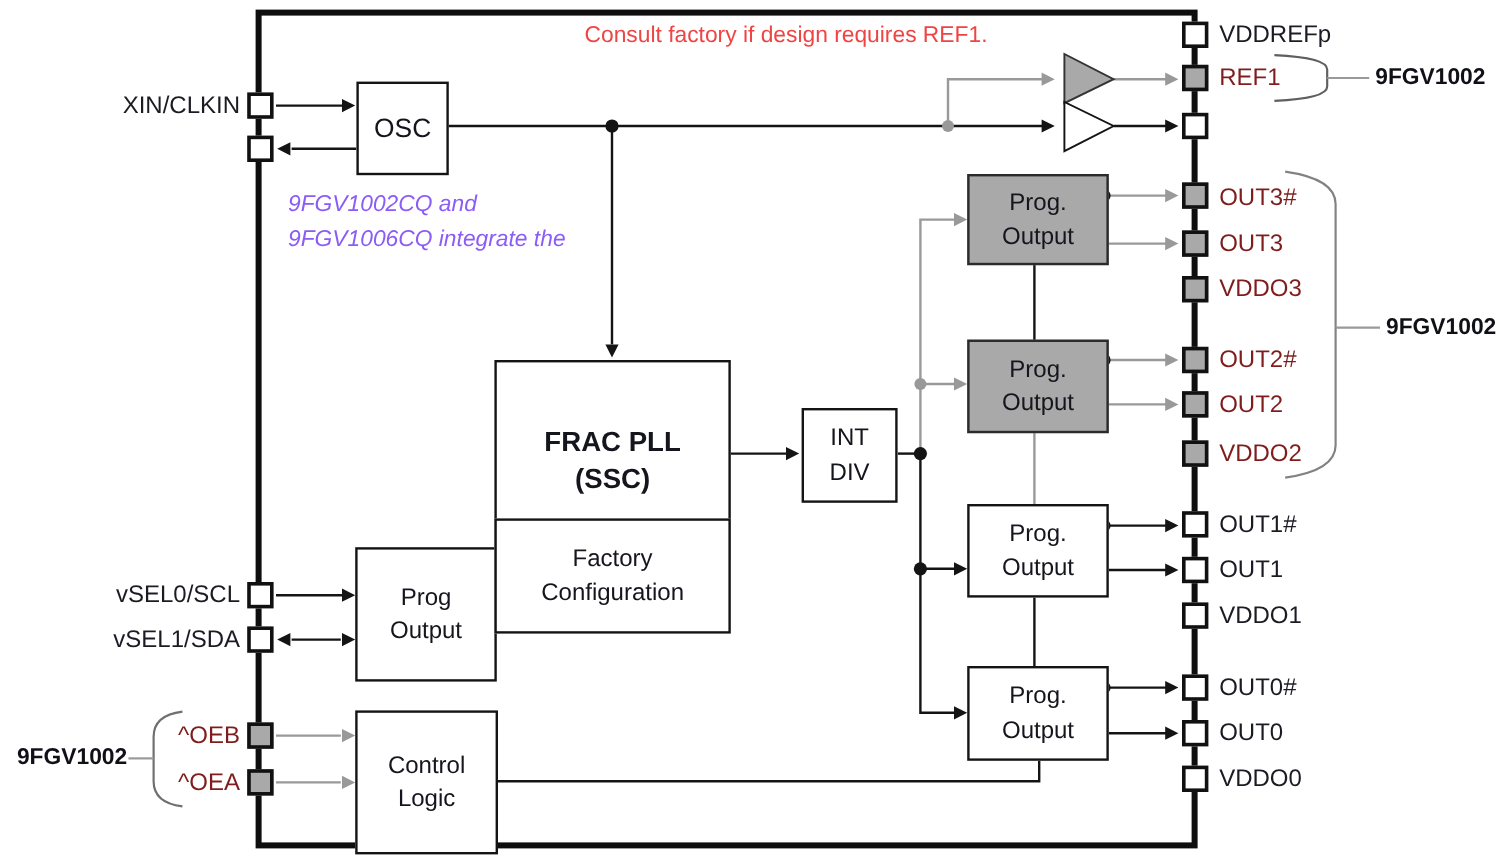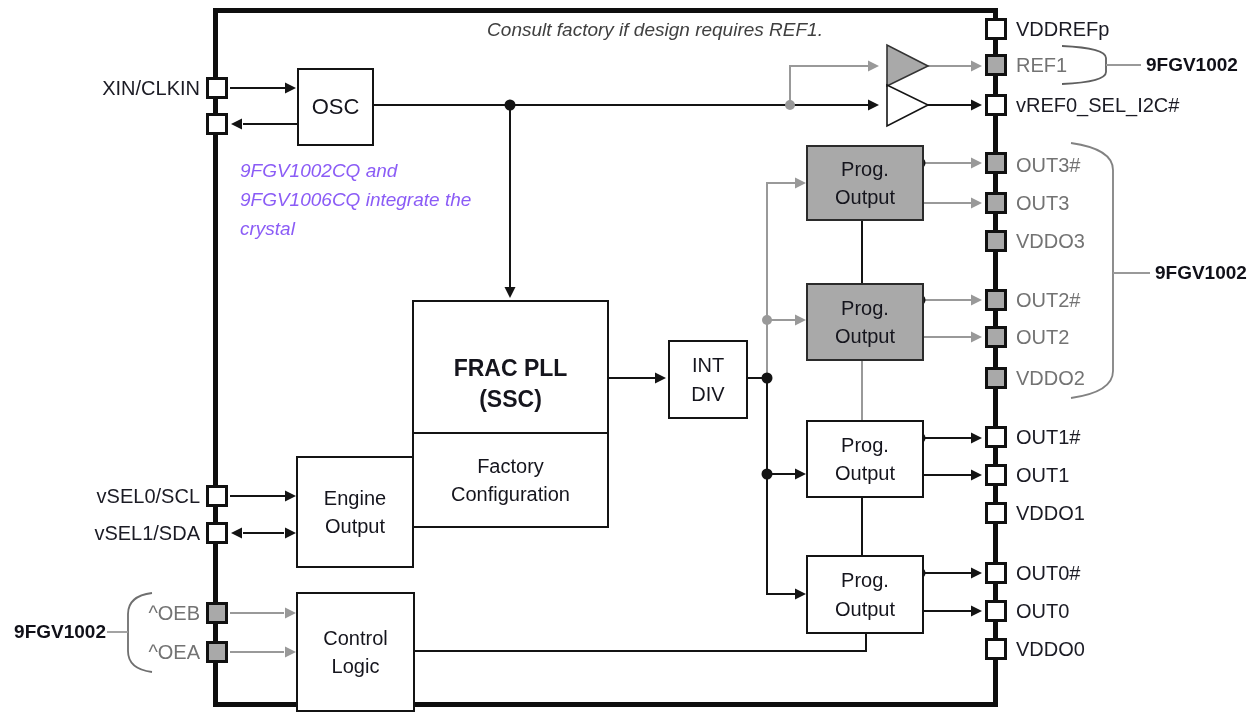--- a/index.html
+++ b/index.html
@@ -21,30 +21,30 @@
   .block.bold{font-weight:bold;font-size:23px;line-height:1.35;}
   .pin{
     position:absolute;width:22px;height:22px;background:#fff;border:3px solid #111;
     box-sizing:border-box;z-index:5;
   }
   .pin.gray{background:#a9a9a9;}
   .plabel{
     position:absolute;font-size:20px;line-height:26px;height:26px;white-space:nowrap;
     z-index:6;color:#1b1b24;
   }
-  .plabel.gray{color:#737373;}
+  .plabel.gray{color:#7f1d1d;}
   .leftlabel{left:20px;width:180px;text-align:right;}
   .rightlabel{left:1016px;}
   .variant{
     position:absolute;font-size:19px;font-weight:bold;color:#101018;
     white-space:nowrap;z-index:6;line-height:24px;
   }
   #top-note{
     position:absolute;left:430px;top:19px;width:450px;text-align:center;
-    font-size:19px;color:#404040;z-index:6;font-style:italic;
+    font-size:19px;color:#ef4444;z-index:6;
   }
   #crystal-note{
     position:absolute;left:240px;top:156px;font-style:italic;font-size:19px;
     line-height:29px;color:#8b5cf6;z-index:6;
   }
 </style>
 </head>
 <body>
 
 <div id="stage">
@@ -141,34 +141,33 @@
       <path d="M1106 65 H1141" stroke="#999999" stroke-width="1.8"></path>
       <path d="M1071 143 Q1113 149 1113 170 L1113 371 Q1113 392 1071 398" stroke="#828282" stroke-width="1.8"></path>
       <path d="M1113 273 H1150" stroke="#999999" stroke-width="1.8"></path>
     </g>
   </svg>
 
   <div id="top-note">Consult factory if design requires REF1.</div>
   <div id="crystal-note">
     <div>9FGV1002CQ and</div>
     <div>9FGV1006CQ integrate the</div>
-    <div>crystal</div>
   </div>
 
   <div class="block" style="left:297px;top:68px;width:77px;height:78px;font-size:22px">
     <span>OSC</span>
   </div>
 
   <div class="block bold" style="left:412px;top:300px;width:197px;height:168px">
     <span>FRAC PLL</span>
     <span>(SSC)</span>
   </div>
 
   <div class="block" style="left:296px;top:456px;width:118px;height:112px">
-    <span>Engine</span>
+    <span>Prog</span>
     <span>Output</span>
   </div>
 
   <div class="block" style="left:412px;top:432px;width:197px;height:96px">
     <span>Factory</span>
     <span>Configuration</span>
   </div>
 
   <div class="block" style="left:296px;top:592px;width:119px;height:120px">
     <span>Control</span>
@@ -221,21 +220,20 @@
   <div class="pin gray" style="left:985px;top:367px"></div>
   <div class="pin" style="left:985px;top:426px"></div>
   <div class="pin" style="left:985px;top:464px"></div>
   <div class="pin" style="left:985px;top:502px"></div>
   <div class="pin" style="left:985px;top:562px"></div>
   <div class="pin" style="left:985px;top:600px"></div>
   <div class="pin" style="left:985px;top:638px"></div>
 
   <div class="plabel rightlabel" style="top:16px">VDDREFp</div>
   <div class="plabel rightlabel gray" style="top:52px">REF1</div>
-  <div class="plabel rightlabel" style="top:92px">vREF0_SEL_I2C#</div>
   <div class="plabel rightlabel gray" style="top:152px">OUT3#</div>
   <div class="plabel rightlabel gray" style="top:190px">OUT3</div>
   <div class="plabel rightlabel gray" style="top:228px">VDDO3</div>
   <div class="plabel rightlabel gray" style="top:287px">OUT2#</div>
   <div class="plabel rightlabel gray" style="top:324px">OUT2</div>
   <div class="plabel rightlabel gray" style="top:365px">VDDO2</div>
   <div class="plabel rightlabel" style="top:424px">OUT1#</div>
   <div class="plabel rightlabel" style="top:462px">OUT1</div>
   <div class="plabel rightlabel" style="top:500px">VDDO1</div>
   <div class="plabel rightlabel" style="top:560px">OUT0#</div>

